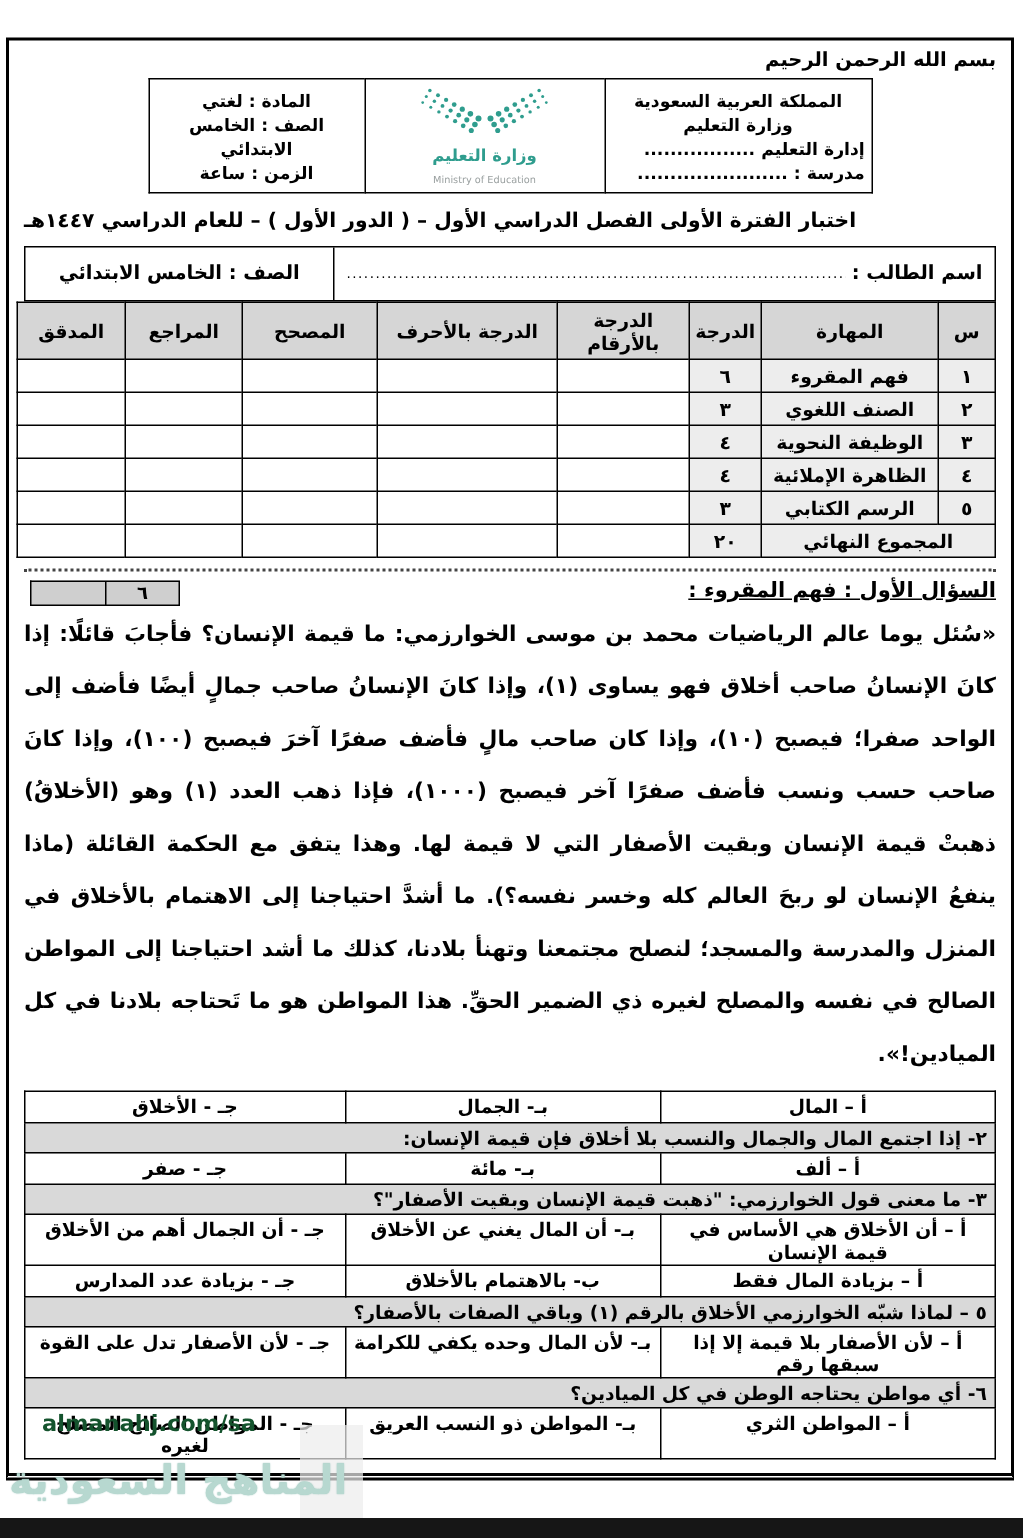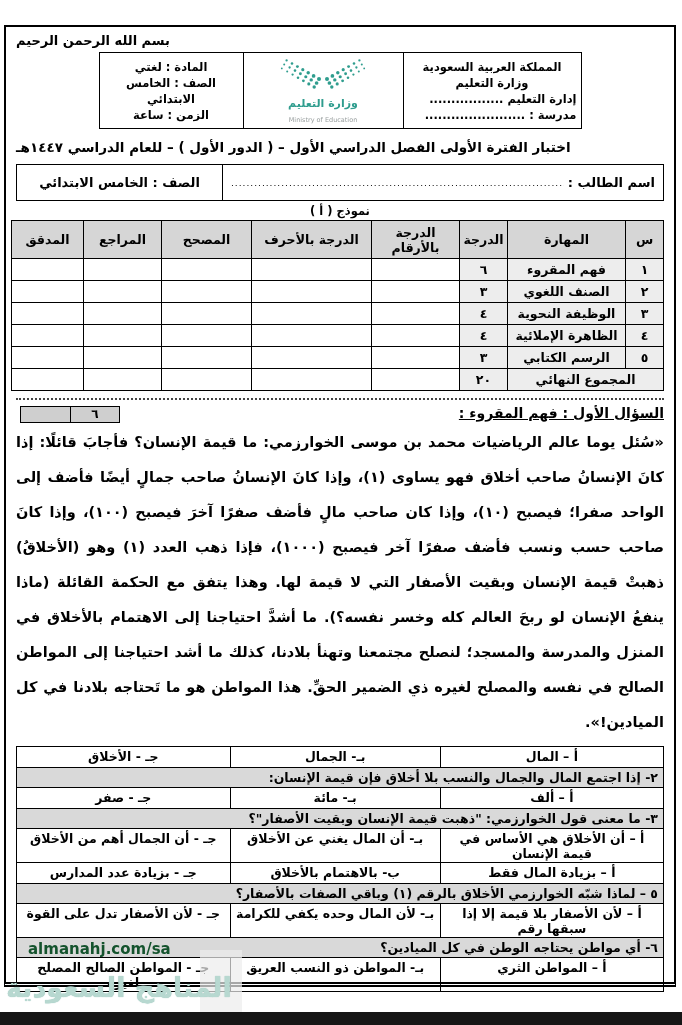--- a/index.html
+++ b/index.html
@@ -15,21 +15,21 @@
     width:682px;height:1025px;position:relative;overflow:hidden;
     background:#ffffff;
     font-family:"DejaVu Sans",sans-serif;
     direction:rtl;
   }
   .page{
     position:absolute;left:4px;top:25px;width:672px;height:962px;
     border:2px solid #000;border-bottom:5px double #000;
     background:#fff;padding:4px 10px 0 10px;
   }
-  .basmala{text-align:left;font-weight:bold;font-size:13px;margin-top:2px;}
+  .basmala{text-align:right;font-weight:bold;font-size:13px;margin-top:2px;}
   
   .hdr{width:482px;margin:4px auto 0 auto;border-collapse:collapse;table-layout:fixed;}
   .hdr td{border:1.5px solid #000;vertical-align:middle;padding:0 4px;font-size:11.5px;font-weight:bold;line-height:16px;height:70px;}
   .hdr .right-cell{width:178px;text-align:center;}
   .hdr .right-cell .dotline{text-align:right;white-space:nowrap;overflow:hidden;}
   .hdr .mid-cell{width:160px;text-align:center;}
   .hdr .left-cell{width:144px;text-align:center;}
   .logo-title{color:var(--logo_teal);font-size:11px;font-weight:bold;margin-top:1px;}
   .logo-sub{color:#9aa0a0;font-size:6.5px;font-weight:normal;}
   .exam-title{text-align:left;font-weight:bold;font-size:13.5px;margin-top:10px;}
@@ -141,21 +141,20 @@
   <div class="exam-title">اختبار الفترة الأولى  الفصل الدراسي الأول – ( الدور الأول ) – للعام الدراسي ١٤٤٧هـ</div>
 
   <div class="student">
     <div class="name-area">
       <span>اسم الطالب :</span>
       <span class="name-dots">....................................................................................................................</span>
     </div>
     <div class="class-cell">الصف : الخامس الابتدائي</div>
   </div>
 
-  <div class="model-label">نموذج ( أ )</div>
 
   <table class="skills">
     <colgroup>
       <col style="width:38px">
         <col style="width:118px">
         <col style="width:48px">
         <col style="width:88px">
       <col style="width:120px">
         <col style="width:90px">
         <col style="width:78px">

